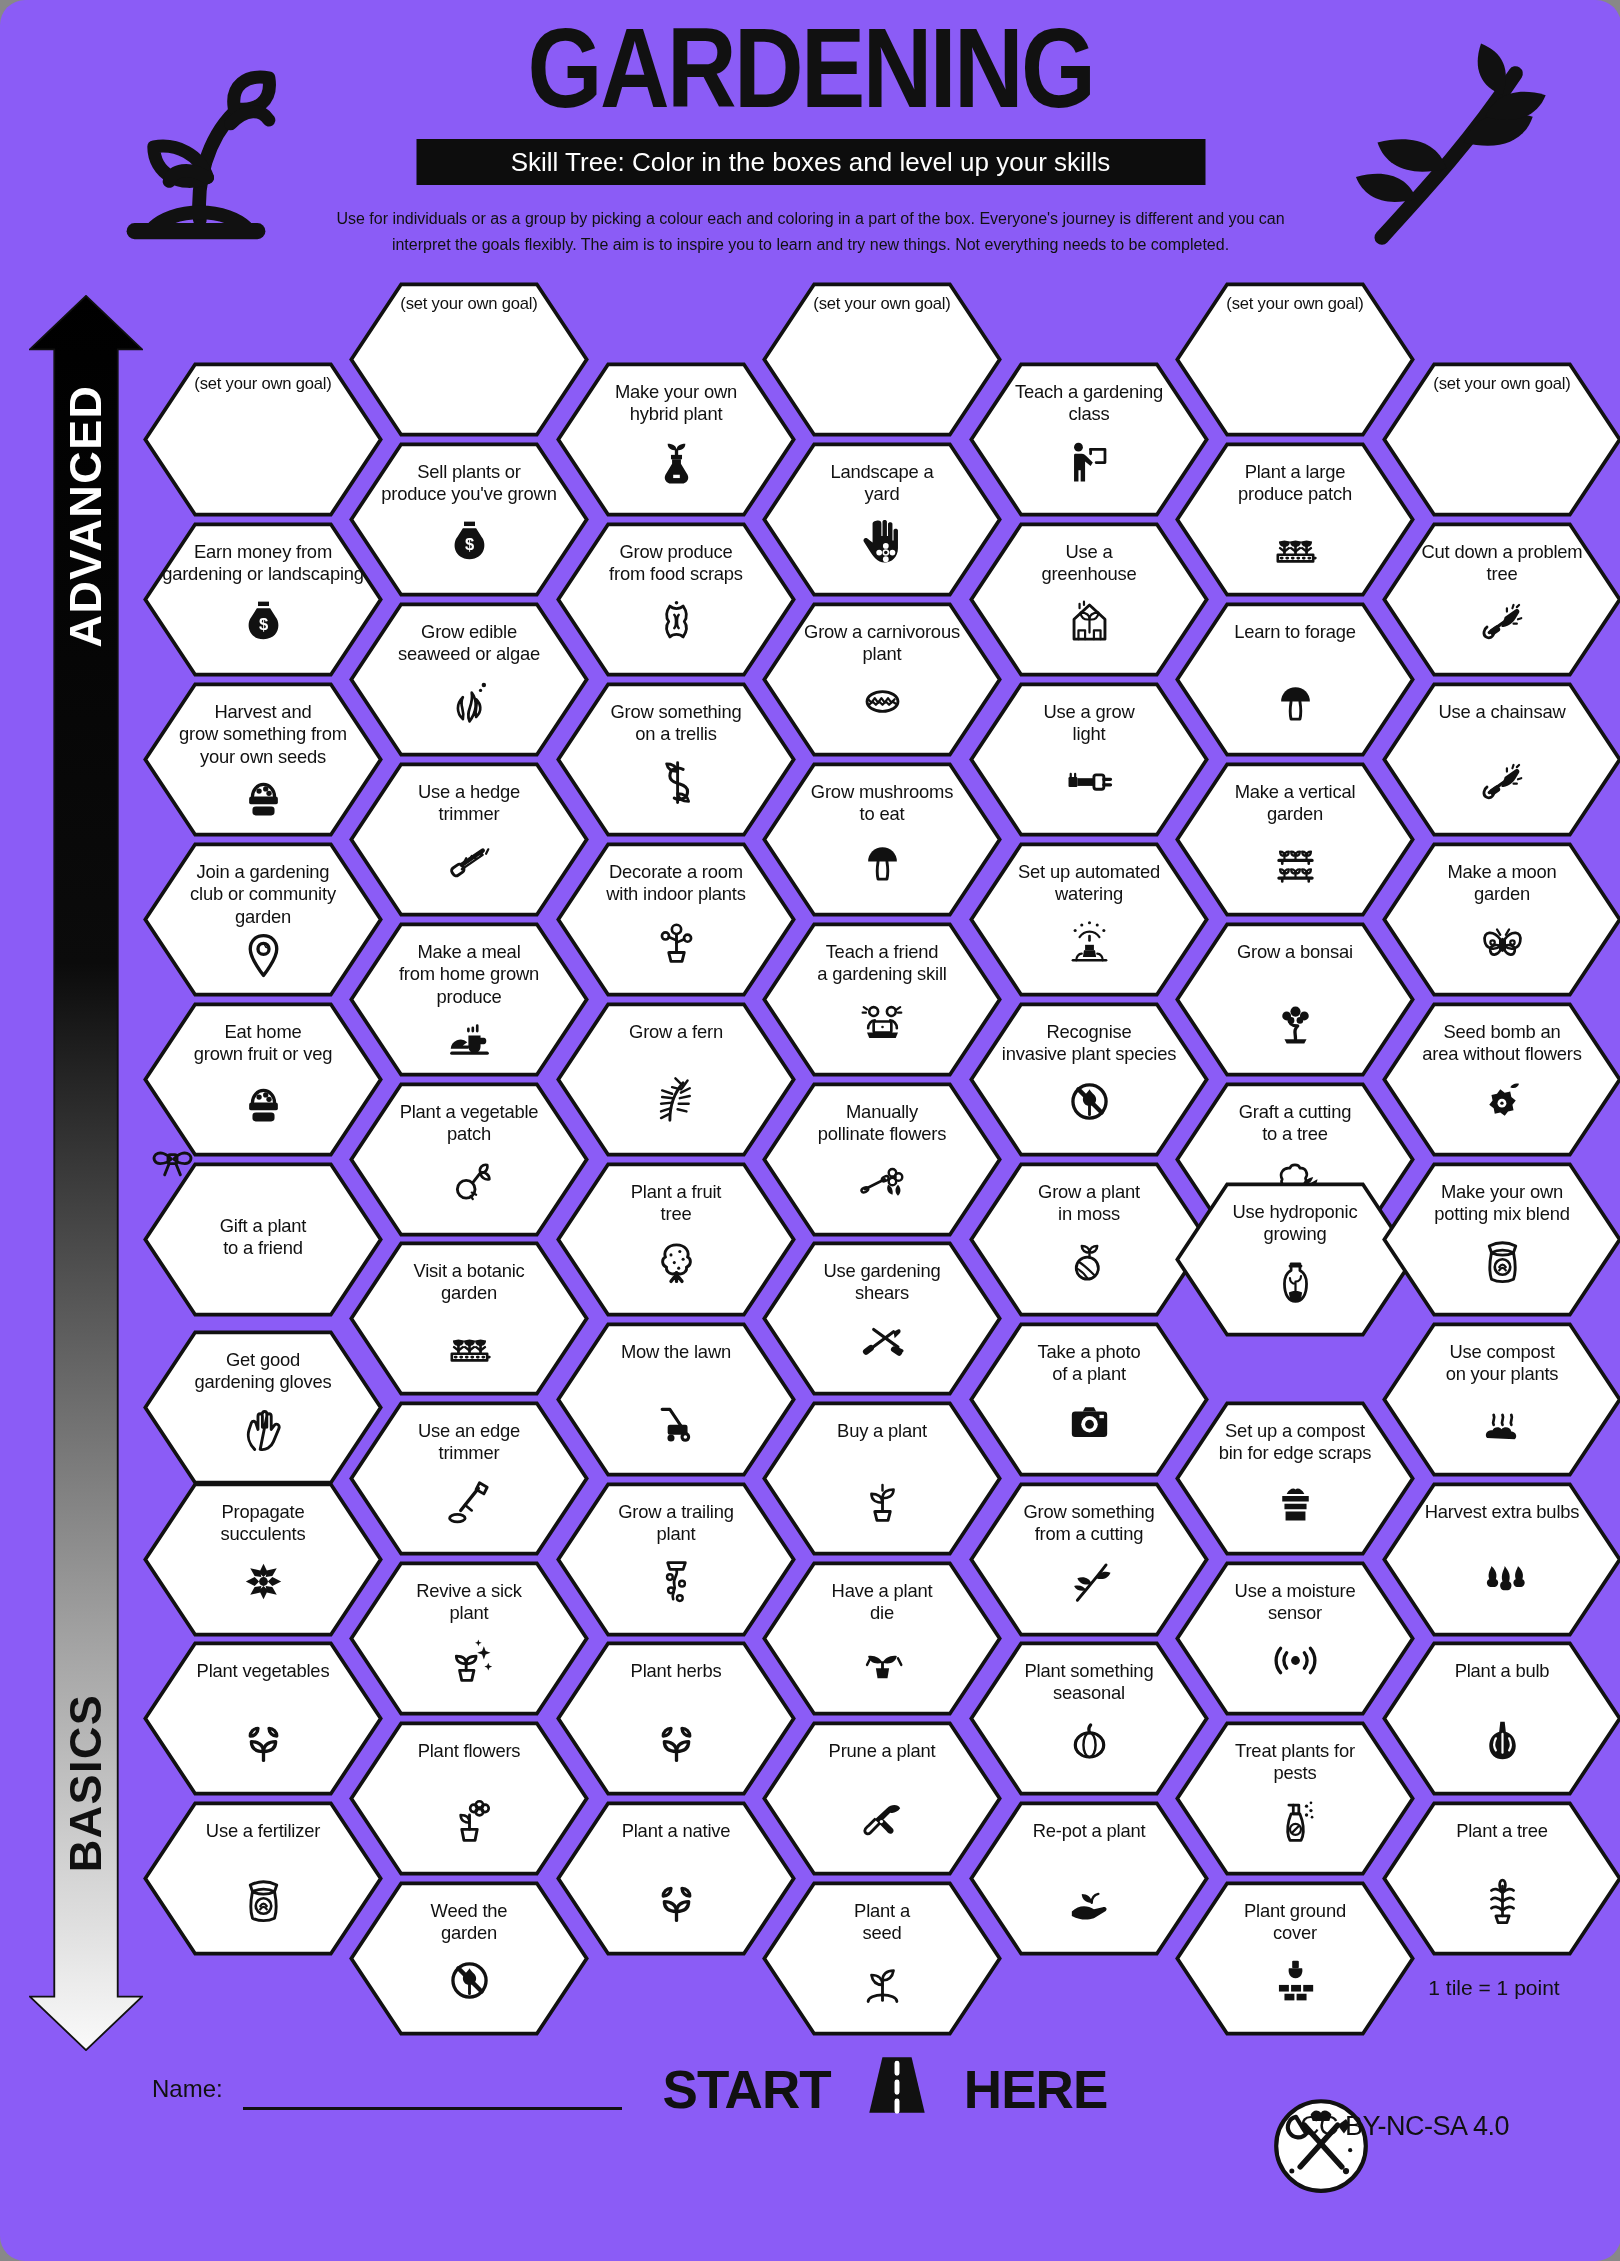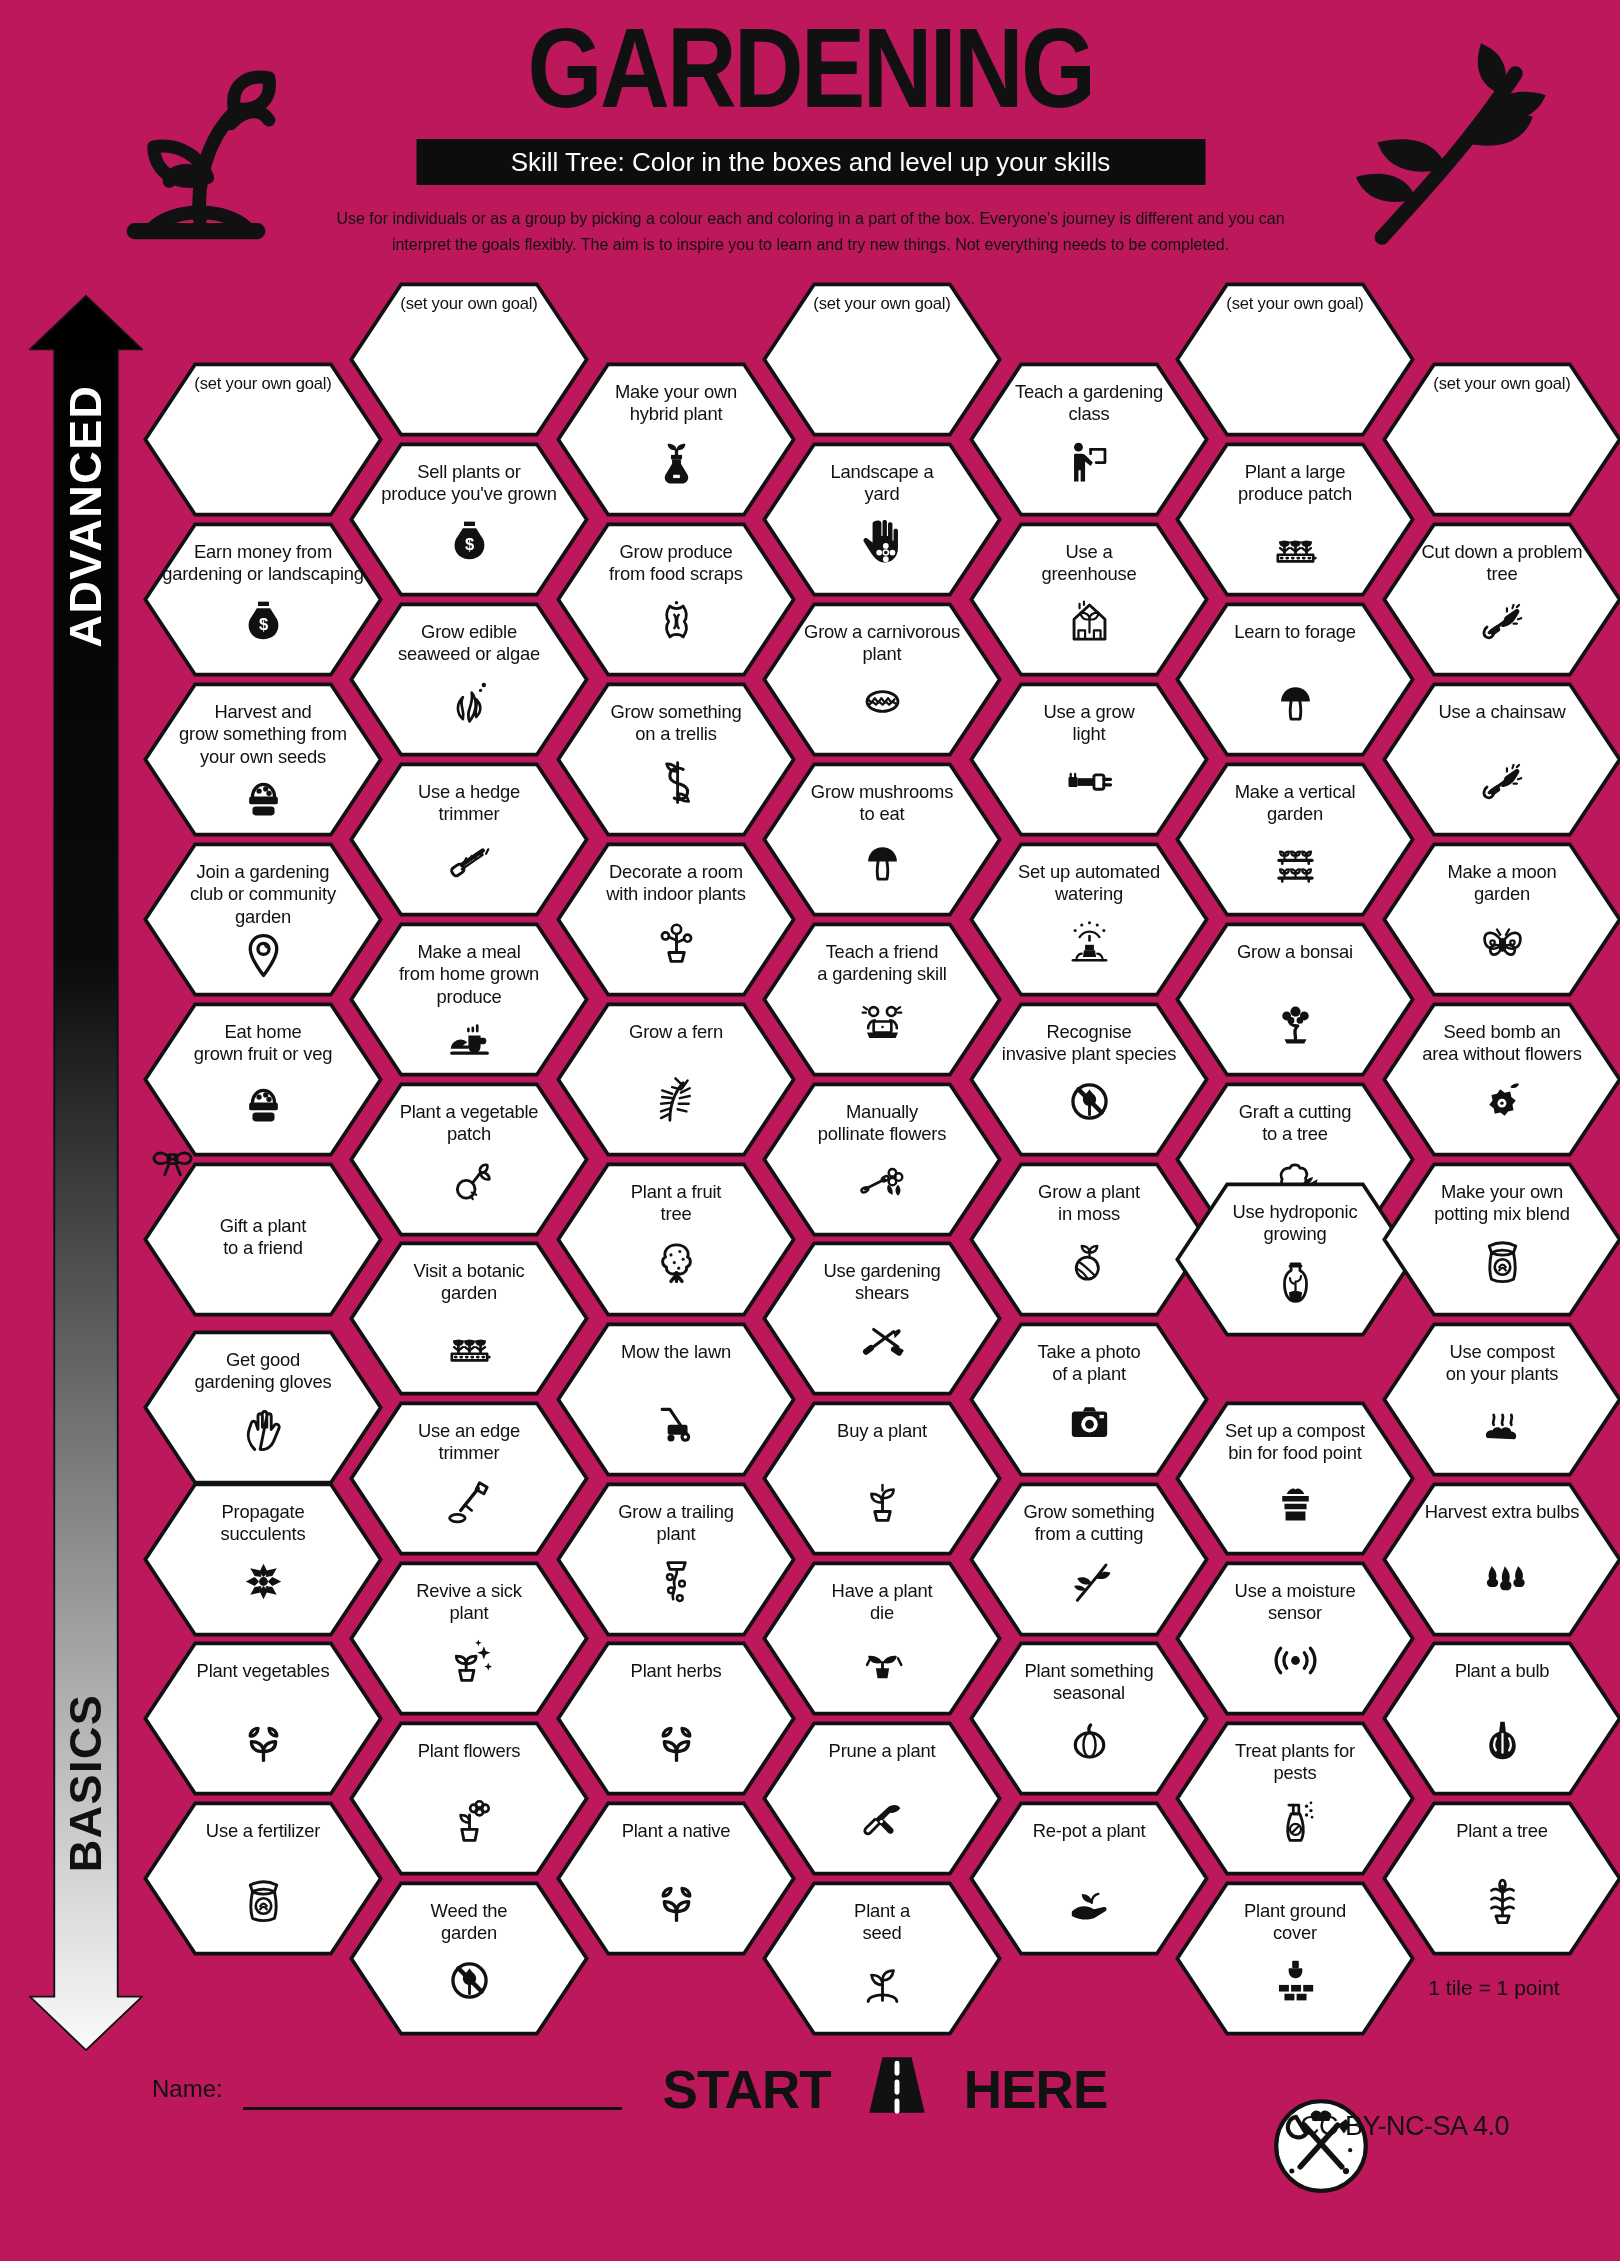--- a/index.html
+++ b/index.html
@@ -1,17 +1,17 @@
 <!DOCTYPE html>
 <html style="font-size:7.4px"><head>
 <meta charset="utf-8">
 <style>
   * { margin:0; padding:0; box-sizing:border-box; }
   body { background:#888; font-family:"Liberation Sans", sans-serif; color:#111; }
-  .page { position:relative; width:1621px; height:2261px; background:#be185d; overflow:hidden; margin:0 auto; }
+  .page { position:relative; width:1621px; height:2261px; background:#8b5cf6; overflow:hidden; margin:0 auto;border-radius:25px; }
 
   
   .title { position:absolute; top:2.8px; left:0; width:100%; text-align:center;
            font-size:107px; font-weight:bold; letter-spacing:-2.8px;
            transform:scaleX(.9) scaleY(1.05); transform-origin:center top; }
   .subtitle-bar { position:absolute; top:139px; left:50%; transform:translateX(-50%);
            width:789px; height:46px; background:#0d0d0d; color:#fff;
            display:flex; align-items:center; justify-content:center; font-size:26px; letter-spacing:0; }
   .description { position:absolute; top:206px; left:50%; transform:translateX(-50%);
            width:1115px; text-align:center; font-size:16px; line-height:1.6; white-space:pre-line; }
@@ -1031,21 +1031,21 @@
             <path d="M18 34c2-2 10-2 12 0l-1 6c-3 2-7 2-10 0z" fill="#111" stroke="none"></path>
           </svg>
         </div>
       </div>
       <div class="hex" style="left: 1175px; top: 1401px;">
         <svg class="hex-bg" viewBox="0 0 520 336" preserveAspectRatio="none">
           <polygon points="5,168 113,5 407,5 515,168 407,331 113,331"></polygon>
         </svg>
         <div class="hex-content">
           <div class="hex-label">Set up a compost
-bin for food point</div>
+bin for edge scraps</div>
           <svg class="hex-icon" viewBox="0 0 48 48" fill="none" stroke="#111" stroke-width="3" stroke-linecap="round" stroke-linejoin="round">
             <g fill="#111" stroke="none">
               <path d="M12 20h24v5H12zM14 27h20v5H14zM15 34h18v8H15z"></path>
               <path d="M16 18c2-4 6-6 8-4 2-2 6 0 8 4z"></path>
             </g>
           </svg>
         </div>
       </div>
       <div class="hex" style="left: 1175px; top: 1561px;">
         <svg class="hex-bg" viewBox="0 0 520 336" preserveAspectRatio="none">

